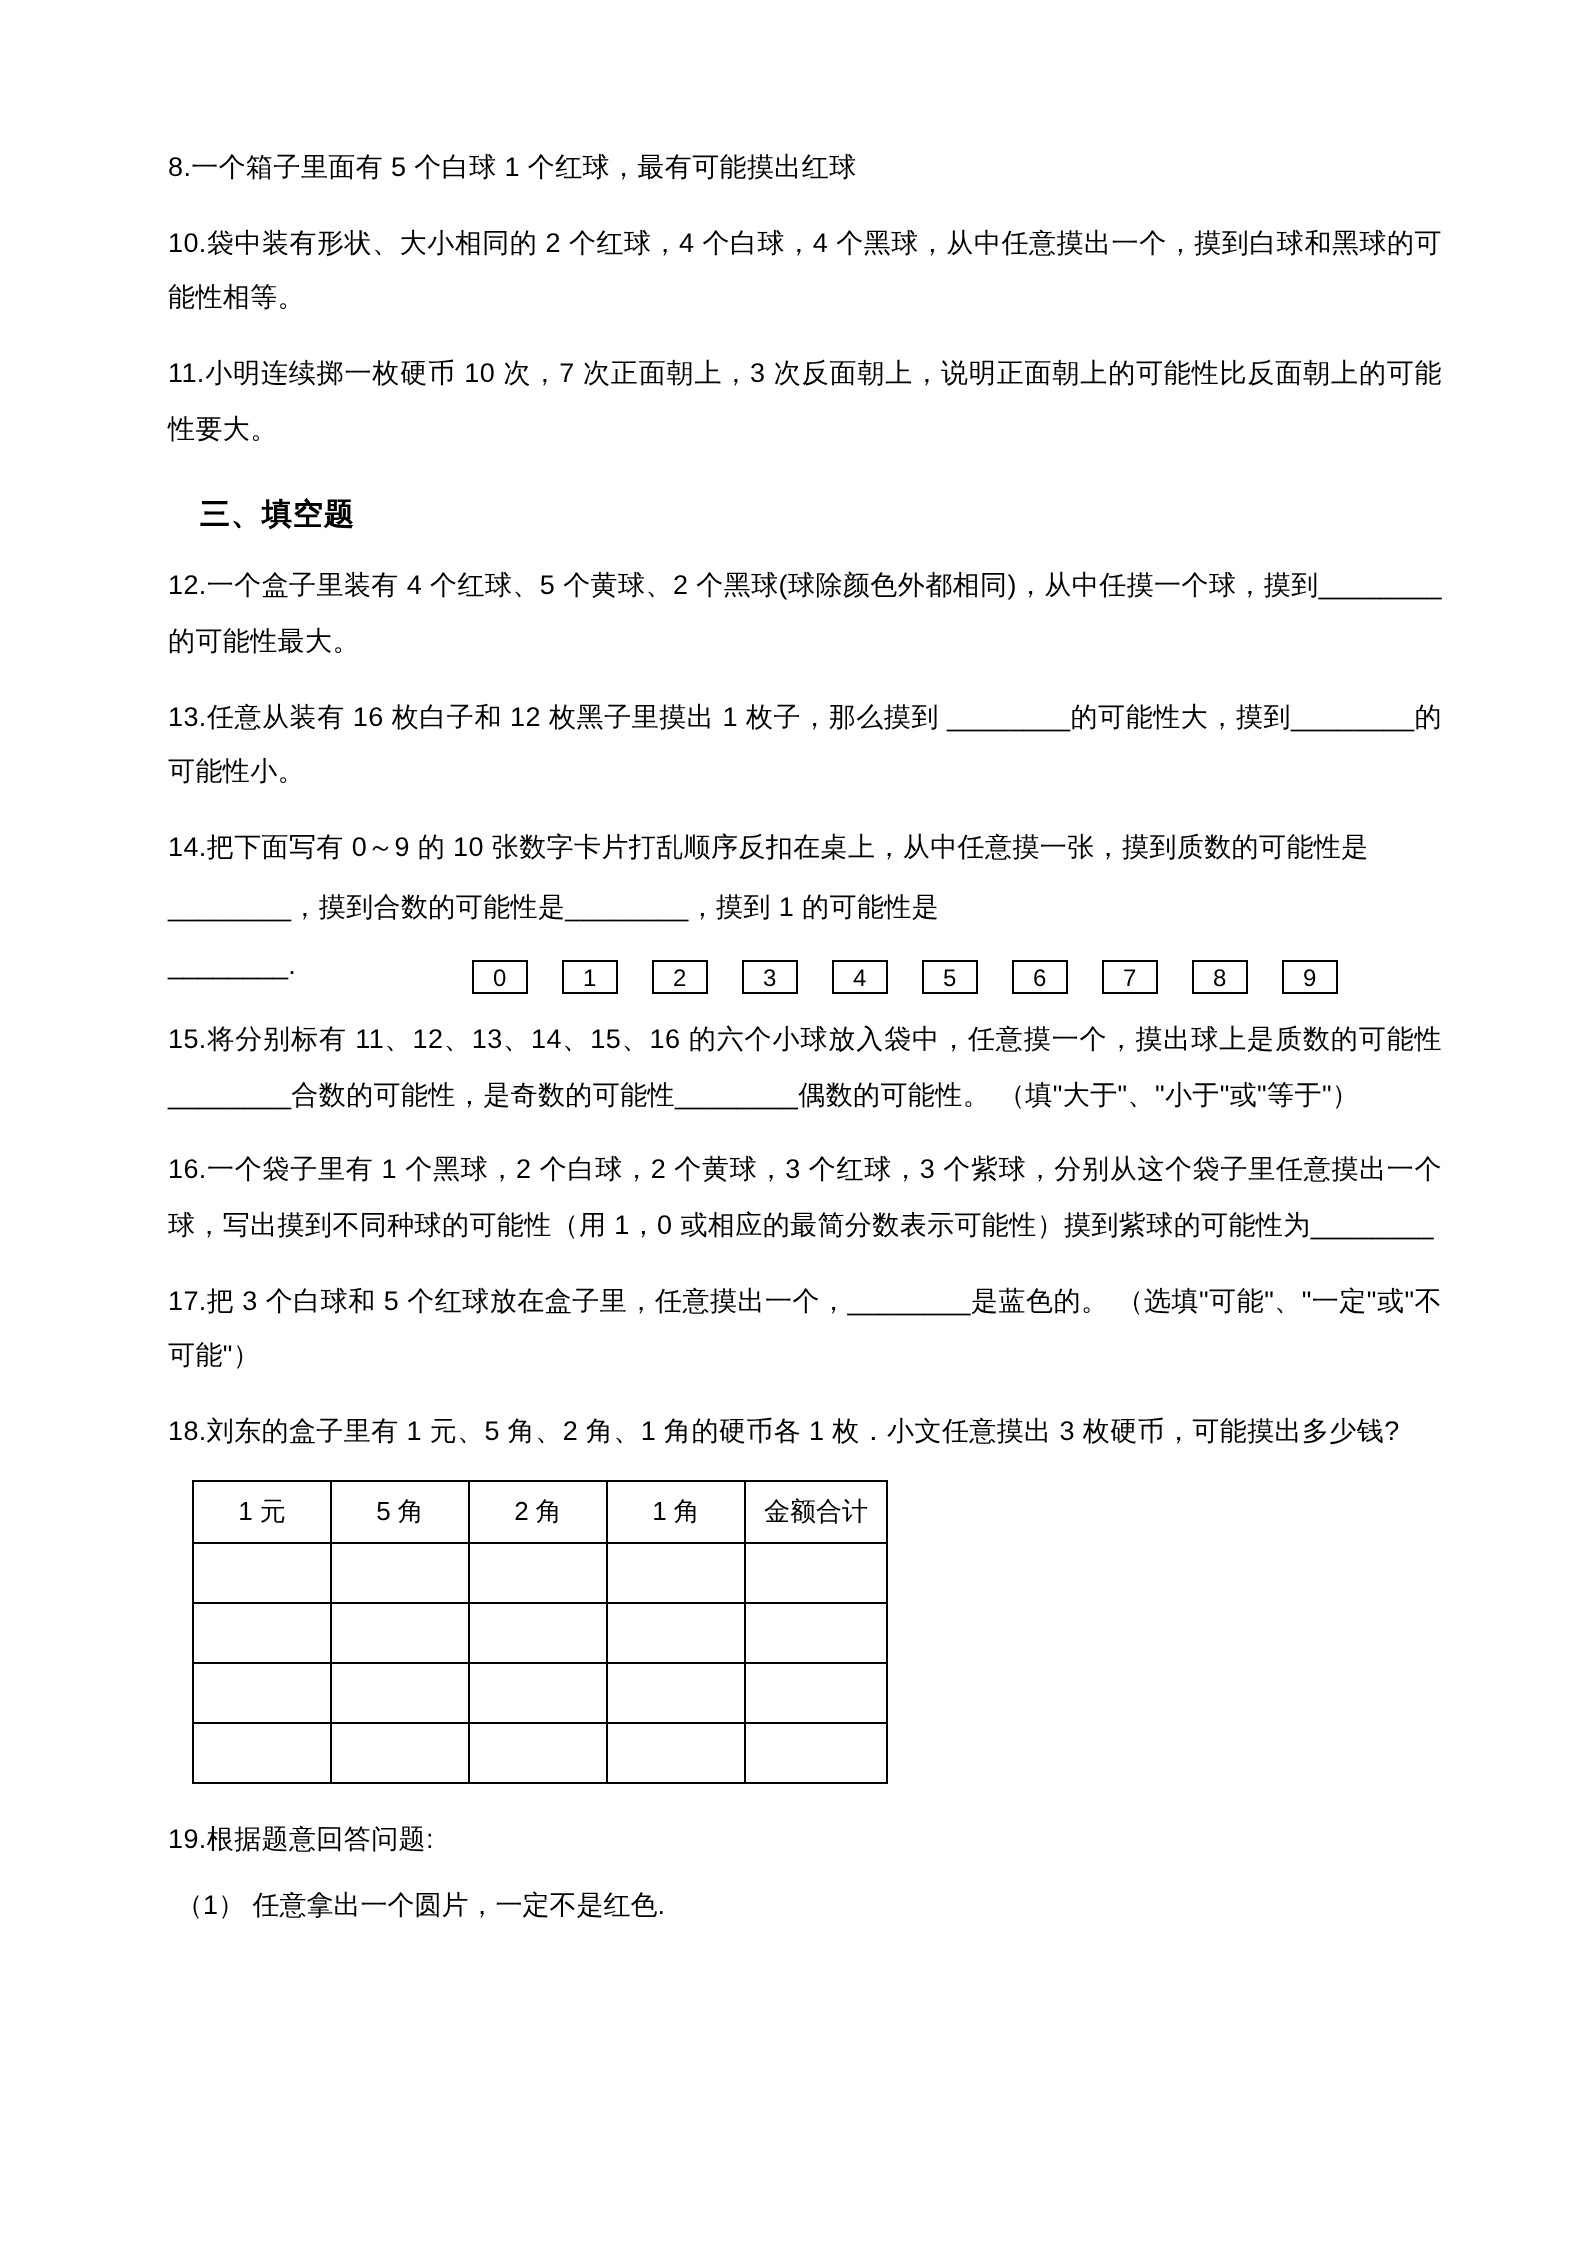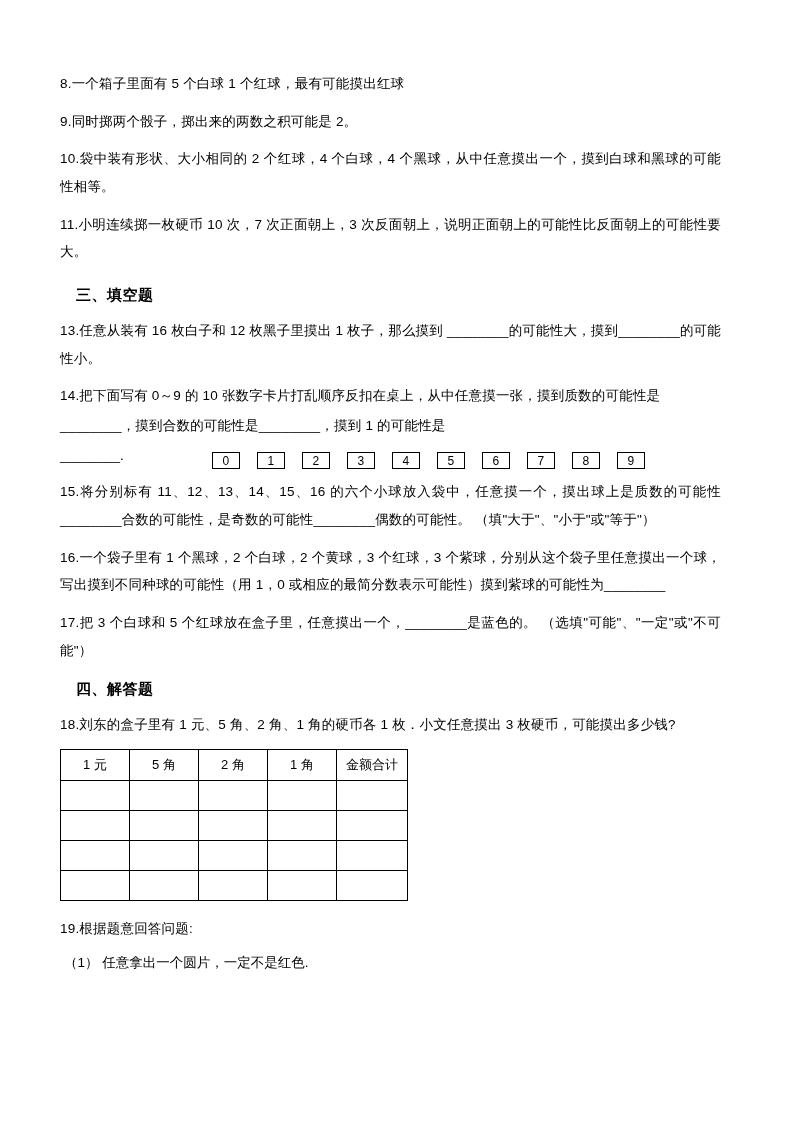--- a/index.html
+++ b/index.html
@@ -13,21 +13,21 @@
     font-family: "Liberation Sans", sans-serif;
     color: #000000;
     position: relative;
     overflow: hidden;
   }
   .page {
     position: relative;
     width: 793px;
     height: 1122px;
     box-sizing: border-box;
-    padding: 70px 72px 40px 60px;
+    padding: 70px 72px 40px 84px;
   }
   .q {
     font-size: 13.5px;
     line-height: 2.05;
     margin: 0 0 10px 0;
     text-align: justify;
     letter-spacing: 0.2px;
   }
   .section-title {
     font-size: 15px;
@@ -53,21 +53,21 @@
   .cards-line {
     display: flex;
     align-items: flex-end;
     font-size: 13.5px;
     line-height: 2.05;
     margin-bottom: 9px;
   }
   .cards-line .lead { white-space: nowrap; }
   table.money {
     border-collapse: collapse;
-    margin: 10px 0 14px 0;
+    margin: 10px 0 14px 12px;
     table-layout: fixed;
   }
   table.money td {
     border: 1px solid #000;
     width: 68px;
     height: 29px;
     text-align: center;
     font-size: 13px;
     padding: 0;
   }
@@ -78,26 +78,26 @@
     line-height: 2.05;
     margin: 0 0 8px 4px;
   }
 </style>
 </head>
 <body>
 
 <div class="page">
 
   <p class="q">8.一个箱子里面有 5 个白球 1 个红球，最有可能摸出红球</p>
-  <p class="q">9.同时掷两个骰子，掷出来的两数之积可能是 2。</p>
   <p class="q">10.袋中装有形状、大小相同的 2 个红球，4 个白球，4 个黑球，从中任意摸出一个，摸到白球和黑球的可能性相等。</p>
   <p class="q">11.小明连续掷一枚硬币 10 次，7 次正面朝上，3 次反面朝上，说明正面朝上的可能性比反面朝上的可能性要大。</p>
 
   <h2 class="section-title first">三、填空题</h2>
 
+  <p class="q">12.一个盒子里装有 4 个红球、5 个黄球、2 个黑球(球除颜色外都相同)，从中任摸一个球，摸到________的可能性最大。</p>
   <p class="q">13.任意从装有 16 枚白子和 12 枚黑子里摸出 1 枚子，那么摸到 ________的可能性大，摸到________的可能性小。</p>
 
   <p class="q" style="margin-bottom:2px;">14.把下面写有 0～9 的 10 张数字卡片打乱顺序反扣在桌上，从中任意摸一张，摸到质数的可能性是</p>
   <p class="q" style="margin-bottom:2px;">________，摸到合数的可能性是________，摸到 1 的可能性是</p>
 
   <div class="cards-line">
     <span class="lead">________.</span>
     <div class="cards">
       <span class="card">0</span>
       <span class="card">1</span>
@@ -109,21 +109,20 @@
       <span class="card">7</span>
       <span class="card">8</span>
       <span class="card">9</span>
     </div>
   </div>
 
   <p class="q">15.将分别标有 11、12、13、14、15、16 的六个小球放入袋中，任意摸一个，摸出球上是质数的可能性________合数的可能性，是奇数的可能性________偶数的可能性。 （填"大于"、"小于"或"等于"）</p>
   <p class="q">16.一个袋子里有 1 个黑球，2 个白球，2 个黄球，3 个红球，3 个紫球，分别从这个袋子里任意摸出一个球，写出摸到不同种球的可能性（用 1，0 或相应的最简分数表示可能性）摸到紫球的可能性为________</p>
   <p class="q">17.把 3 个白球和 5 个红球放在盒子里，任意摸出一个，________是蓝色的。 （选填"可能"、"一定"或"不可能"）</p>
 
-  <h2 class="section-title">四、解答题</h2>
 
   <p class="q" style="margin-bottom:4px;">18.刘东的盒子里有 1 元、5 角、2 角、1 角的硬币各 1 枚．小文任意摸出 3 枚硬币，可能摸出多少钱?</p>
 
   <table class="money">
     <tbody>
         <tr class="head">
       <td>1 元</td>
       <td>5 角</td>
       <td>2 角</td>
       <td>1 角</td>

